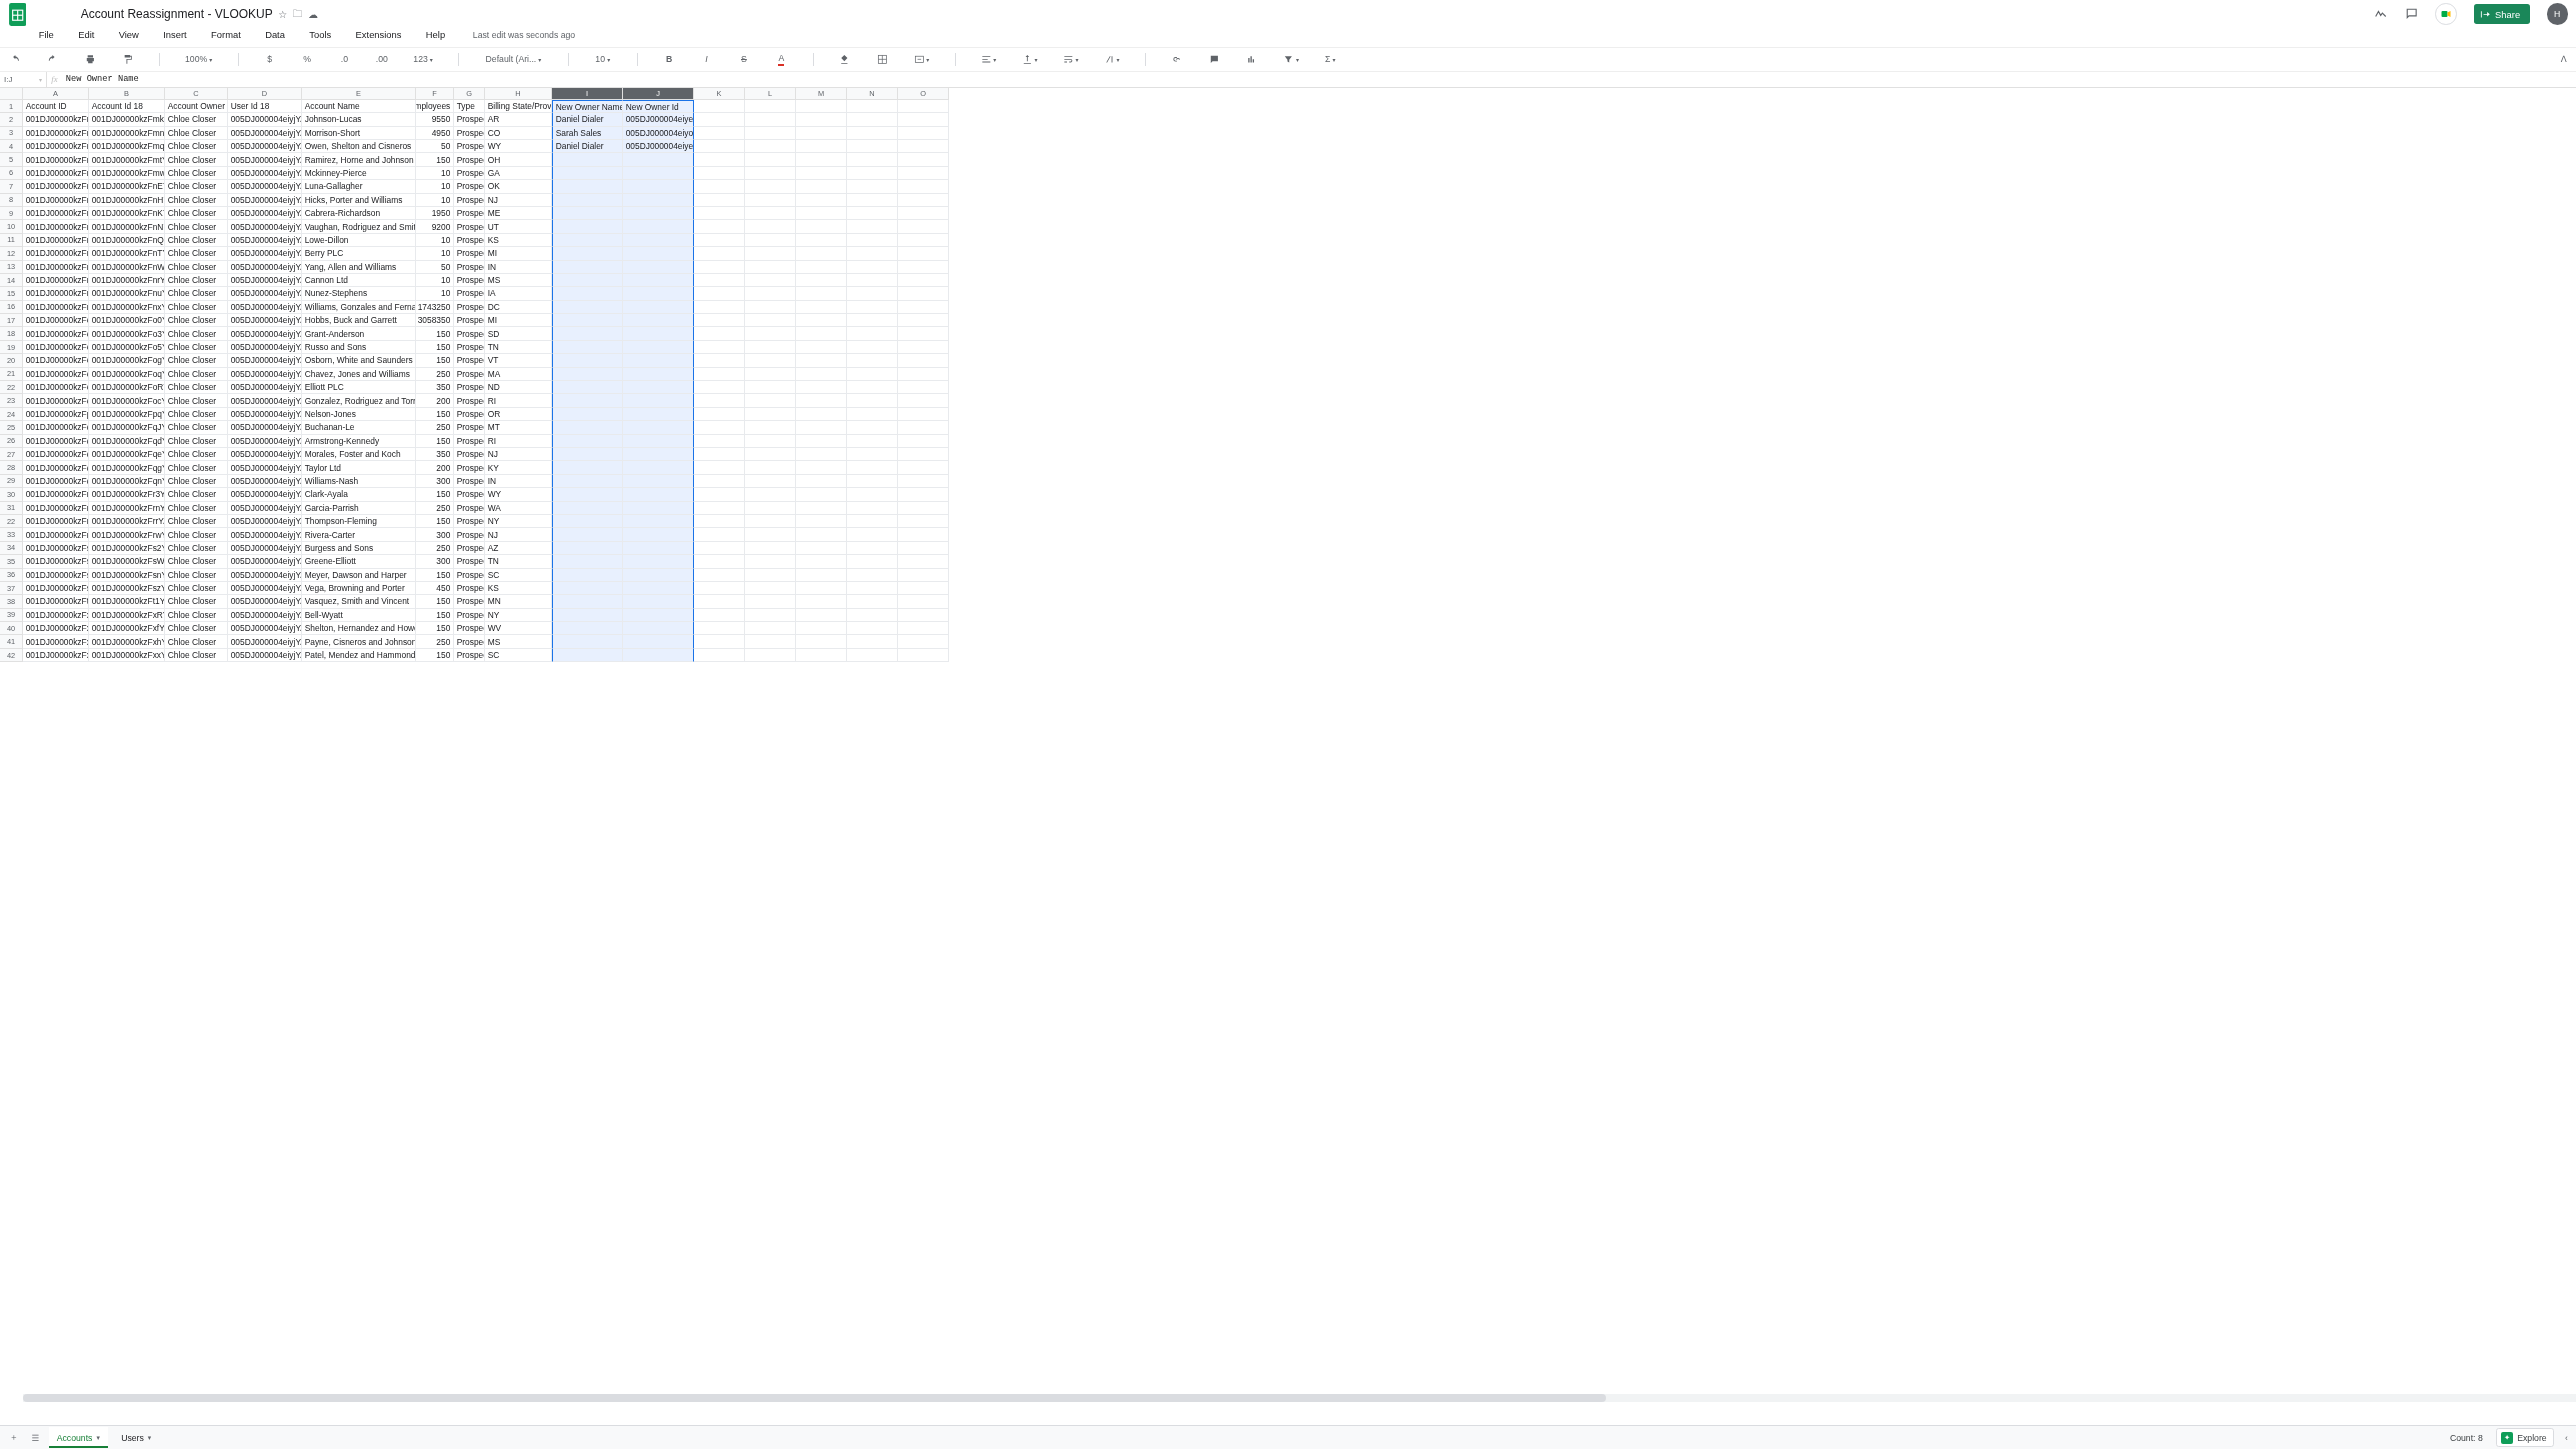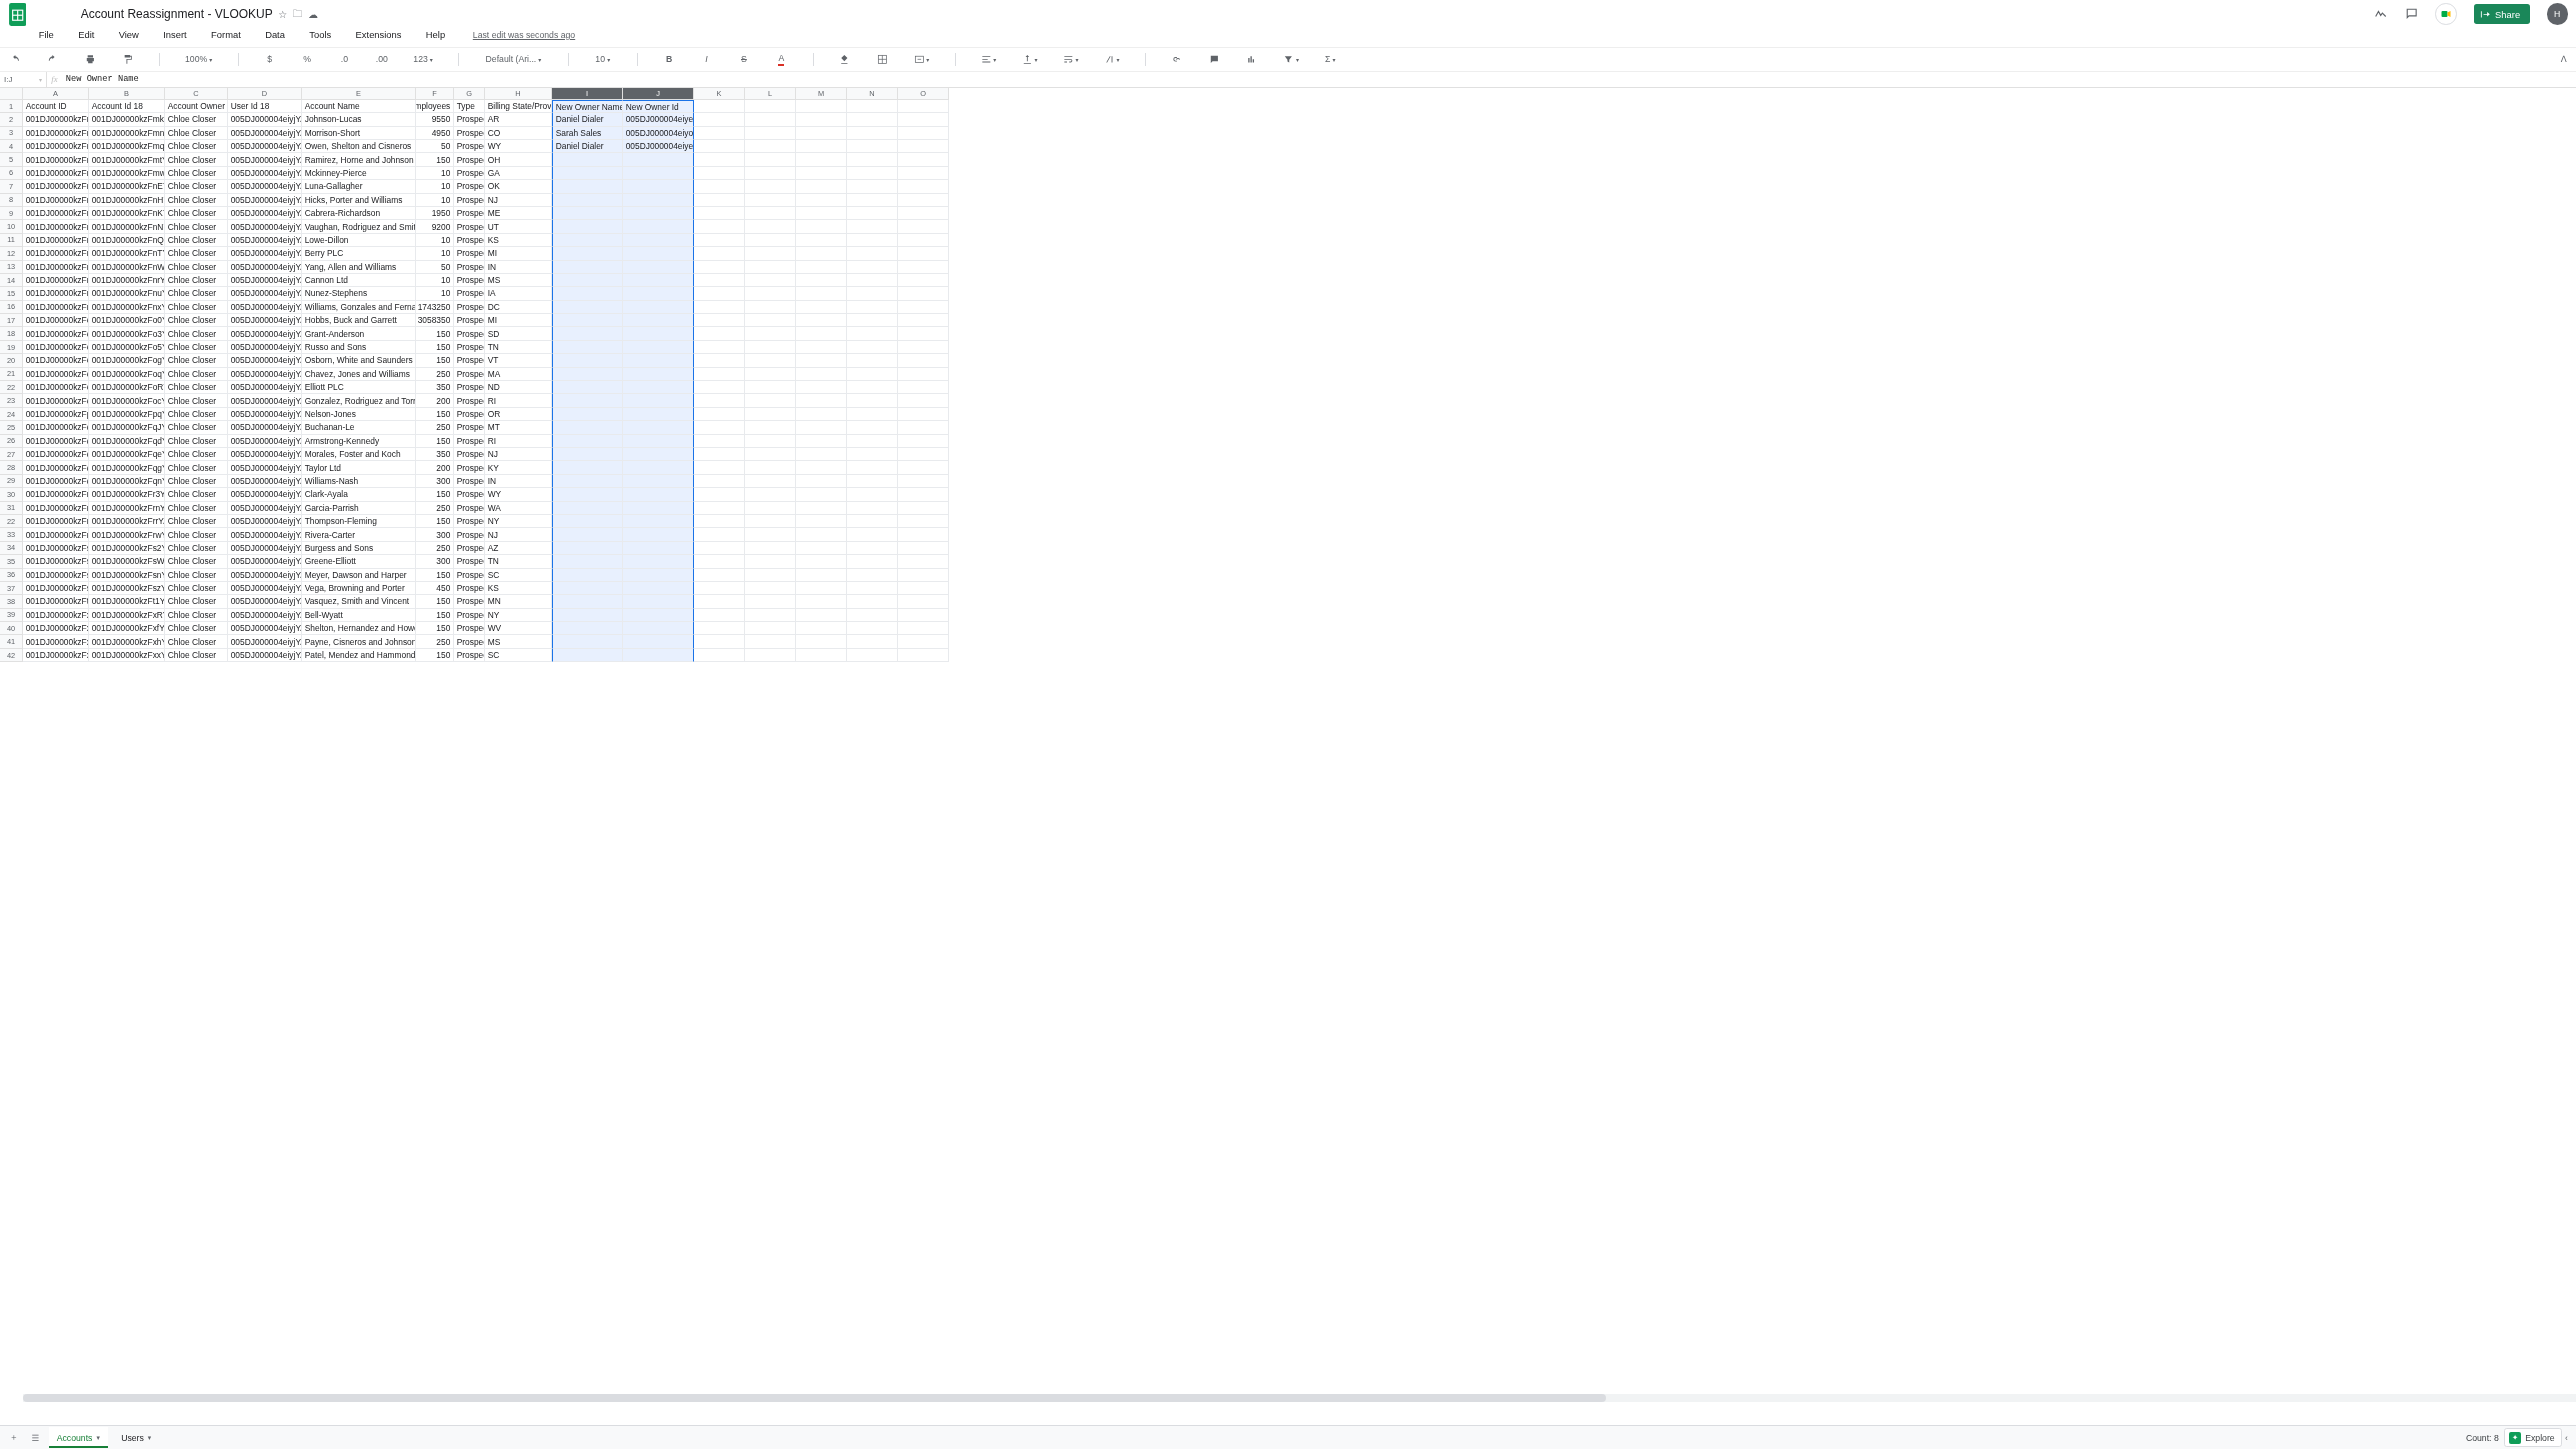--- a/index.html
+++ b/index.html
@@ -12,21 +12,21 @@
   .title-icons { display:flex; gap: 5.4px; align-items:center; }
   .title-icons span { color: #5f6368; cursor:pointer; font-size: 10px; }
   .title-right { margin-left:auto; display:flex; align-items:center; gap:17px; }
   .share-btn { background:#1a8759; color:#fff; border:none; border-radius:2.7px; padding:4.7px 9.4px 4.7px 6.7px; font-size:9.4px; font-weight:500; display:flex; align-items:center; gap:4px; cursor:pointer; }
   .avatar { width:21.5px; height:21.5px; border-radius:50%; background:#5f6368; color:#fff; display:flex; align-items:center; justify-content:center; font-weight:500; cursor:pointer; }
   .meet-icon { width:21.5px; height:21.5px; border-radius:50%; border:0.7px solid #dadce0; display:flex; align-items:center; justify-content:center; cursor:pointer; }
   .ic { width:13.4px; height:13.4px; color:#5f6368; cursor:pointer; display:flex; align-items:center; justify-content:center; }
   
   .menu-bar { display:flex; align-items:center; gap:15px; padding: 2.7px 34px 4px 34px; border-bottom:0.7px solid #eee; font-size:9.4px; }
   .menu-bar .m { padding: 2.7px 4.7px; color:#202124; cursor:pointer; border-radius:2px; }
-  .last-edit { color:#5f6368; text-decoration:underline; margin-left:8px; font-size:8.7px; cursor:pointer; }
+  .last-edit { color:#5f6368; margin-left:8px; font-size:8.7px; cursor:pointer; }
   
   .toolbar { display:flex; align-items:center; gap:20px; padding: 2.7px 6.7px; border-bottom:0.7px solid #eee; }
   .tbtn { min-width:17.4px; height:17.4px; padding:0 2.7px; display:flex; align-items:center; justify-content:center; color:#5f6368; cursor:pointer; border-radius:2px; font-size:8.7px; }
   .tbtn.drop::after { content:"▾"; font-size:6px; margin-left:2px; color:#5f6368; }
   .sep { width:0.7px; height:13.4px; background:#dadce0; margin: 0 2.7px; }
   .font-box { min-width:47px; justify-content:space-between; padding:0 4px; }
   .size-box { min-width:23px; justify-content:space-between; padding:0 4px; }
   .toolbar-spacer { flex:1; }
   .chev-up { cursor:pointer; color:#5f6368; padding:2.7px; }
   
@@ -48,21 +48,21 @@
   .cell.selcol { background:#e8f0fe; }
   .sel-border-top { border-top: 1.3px solid #1a73e8 !important; }
   .sel-border-left { border-left: 1.3px solid #1a73e8 !important; }
   .sel-border-right { border-right: 1.3px solid #1a73e8 !important; }
   
   .tabs-bar { position:absolute; bottom:0; left:0; right:0; height:24px; background:#f8f9fa; border-top:0.7px solid #dadce0; display:flex; align-items:center; padding: 0 5.4px; gap:5.4px; }
   .tab-btn { padding:2.7px 4px; color:#5f6368; cursor:pointer; border-radius:2px; display:flex; align-items:center; gap:2.7px; }
   .sheet-tab { padding: 5.4px 8px; font-size:8.7px; display:flex; align-items:center; gap:4px; cursor:pointer; border-radius: 0; }
   .sheet-tab.active { background:#fff; color:#188038; font-weight:500; box-shadow: inset 0 -2px 0 #188038; }
   .sheet-tab .dd { font-size:6.7px; color:#5f6368; }
-  .tabs-right { margin-left:auto; display:flex; align-items:center; }
+  .tabs-right { margin-left:auto; display:flex; align-items:center; gap:8px; }
   .count-box { font-size:8.7px; color:#3c4043; padding:2.7px 5.4px; cursor:pointer; }
   .explore-btn { background:#fff; border:0.7px solid #dadce0; border-radius:2.7px; padding:2.7px 6.7px 2.7px 4px; display:flex; align-items:center; gap:4px; font-size:8.7px; color:#3c4043; cursor:pointer; }
   .explore-btn .sq { width:12px; height:12px; background:#0f9d58; border-radius:2px; display:flex; align-items:center; justify-content:center; color:#fff; font-size:7.4px; }
   .side-chevron { color:#5f6368; cursor:pointer; padding:2.7px; }
   
   .hscroll { position:absolute; bottom:24px; left:23px; right:0; height:8px; background:#f1f3f4; }
   .hscroll .thumb { position:absolute; left:0; width:62%; height:100%; background:#dadce0; border-radius:4px; }
 </style>
 </head>
 <body>

